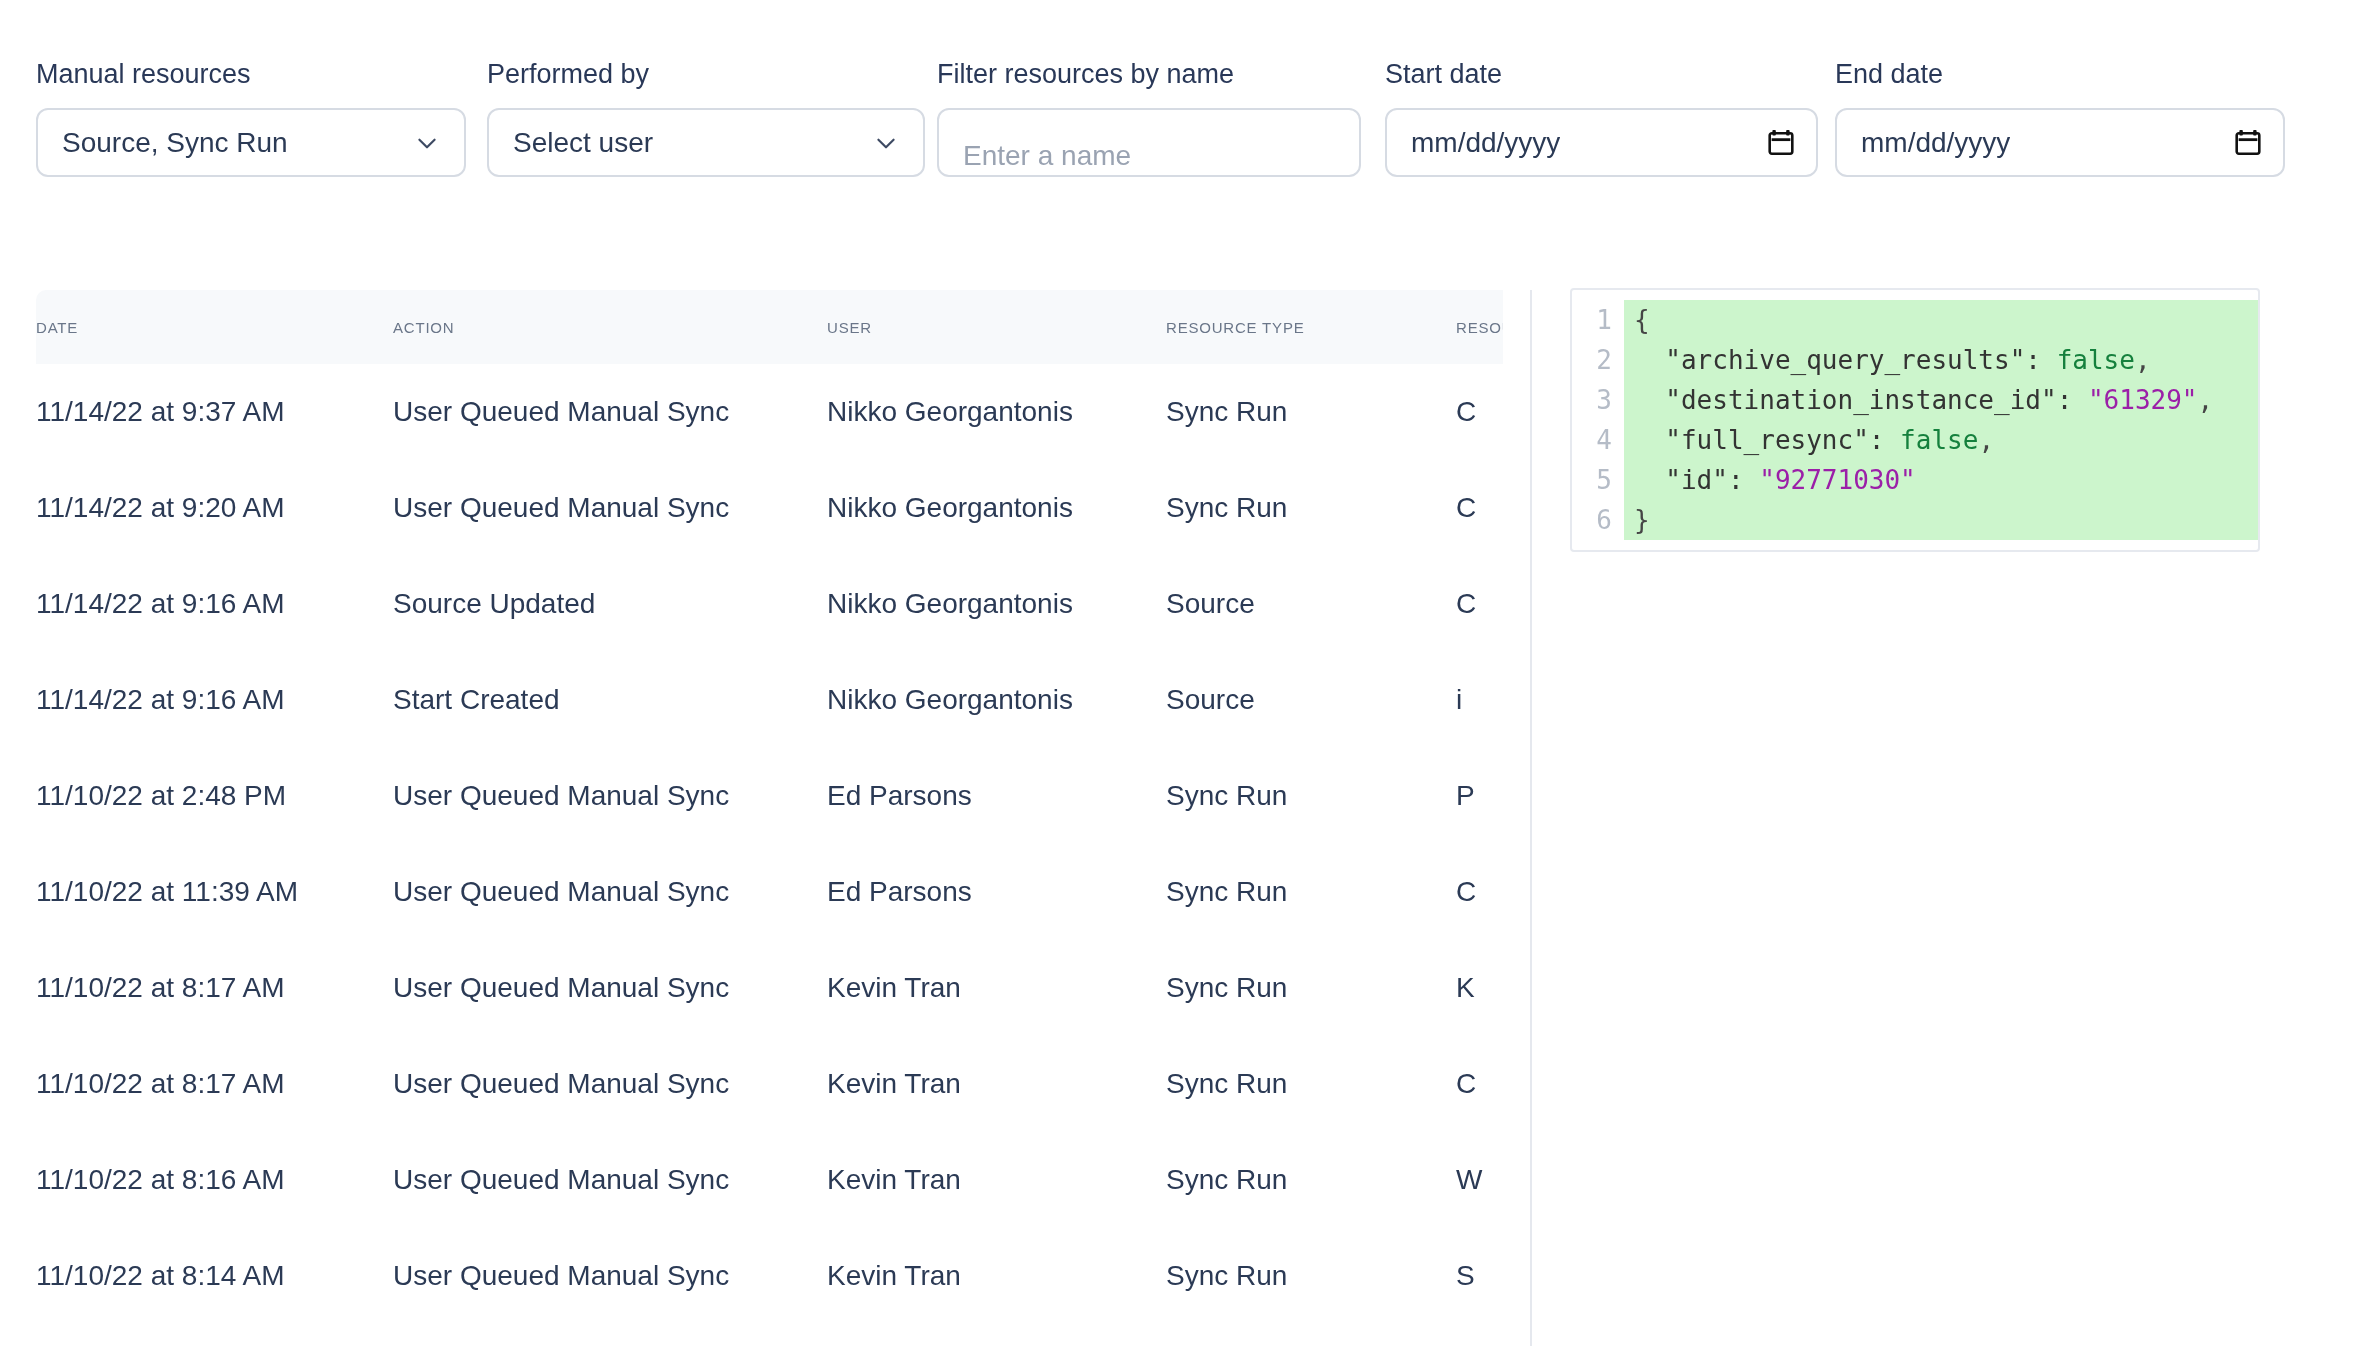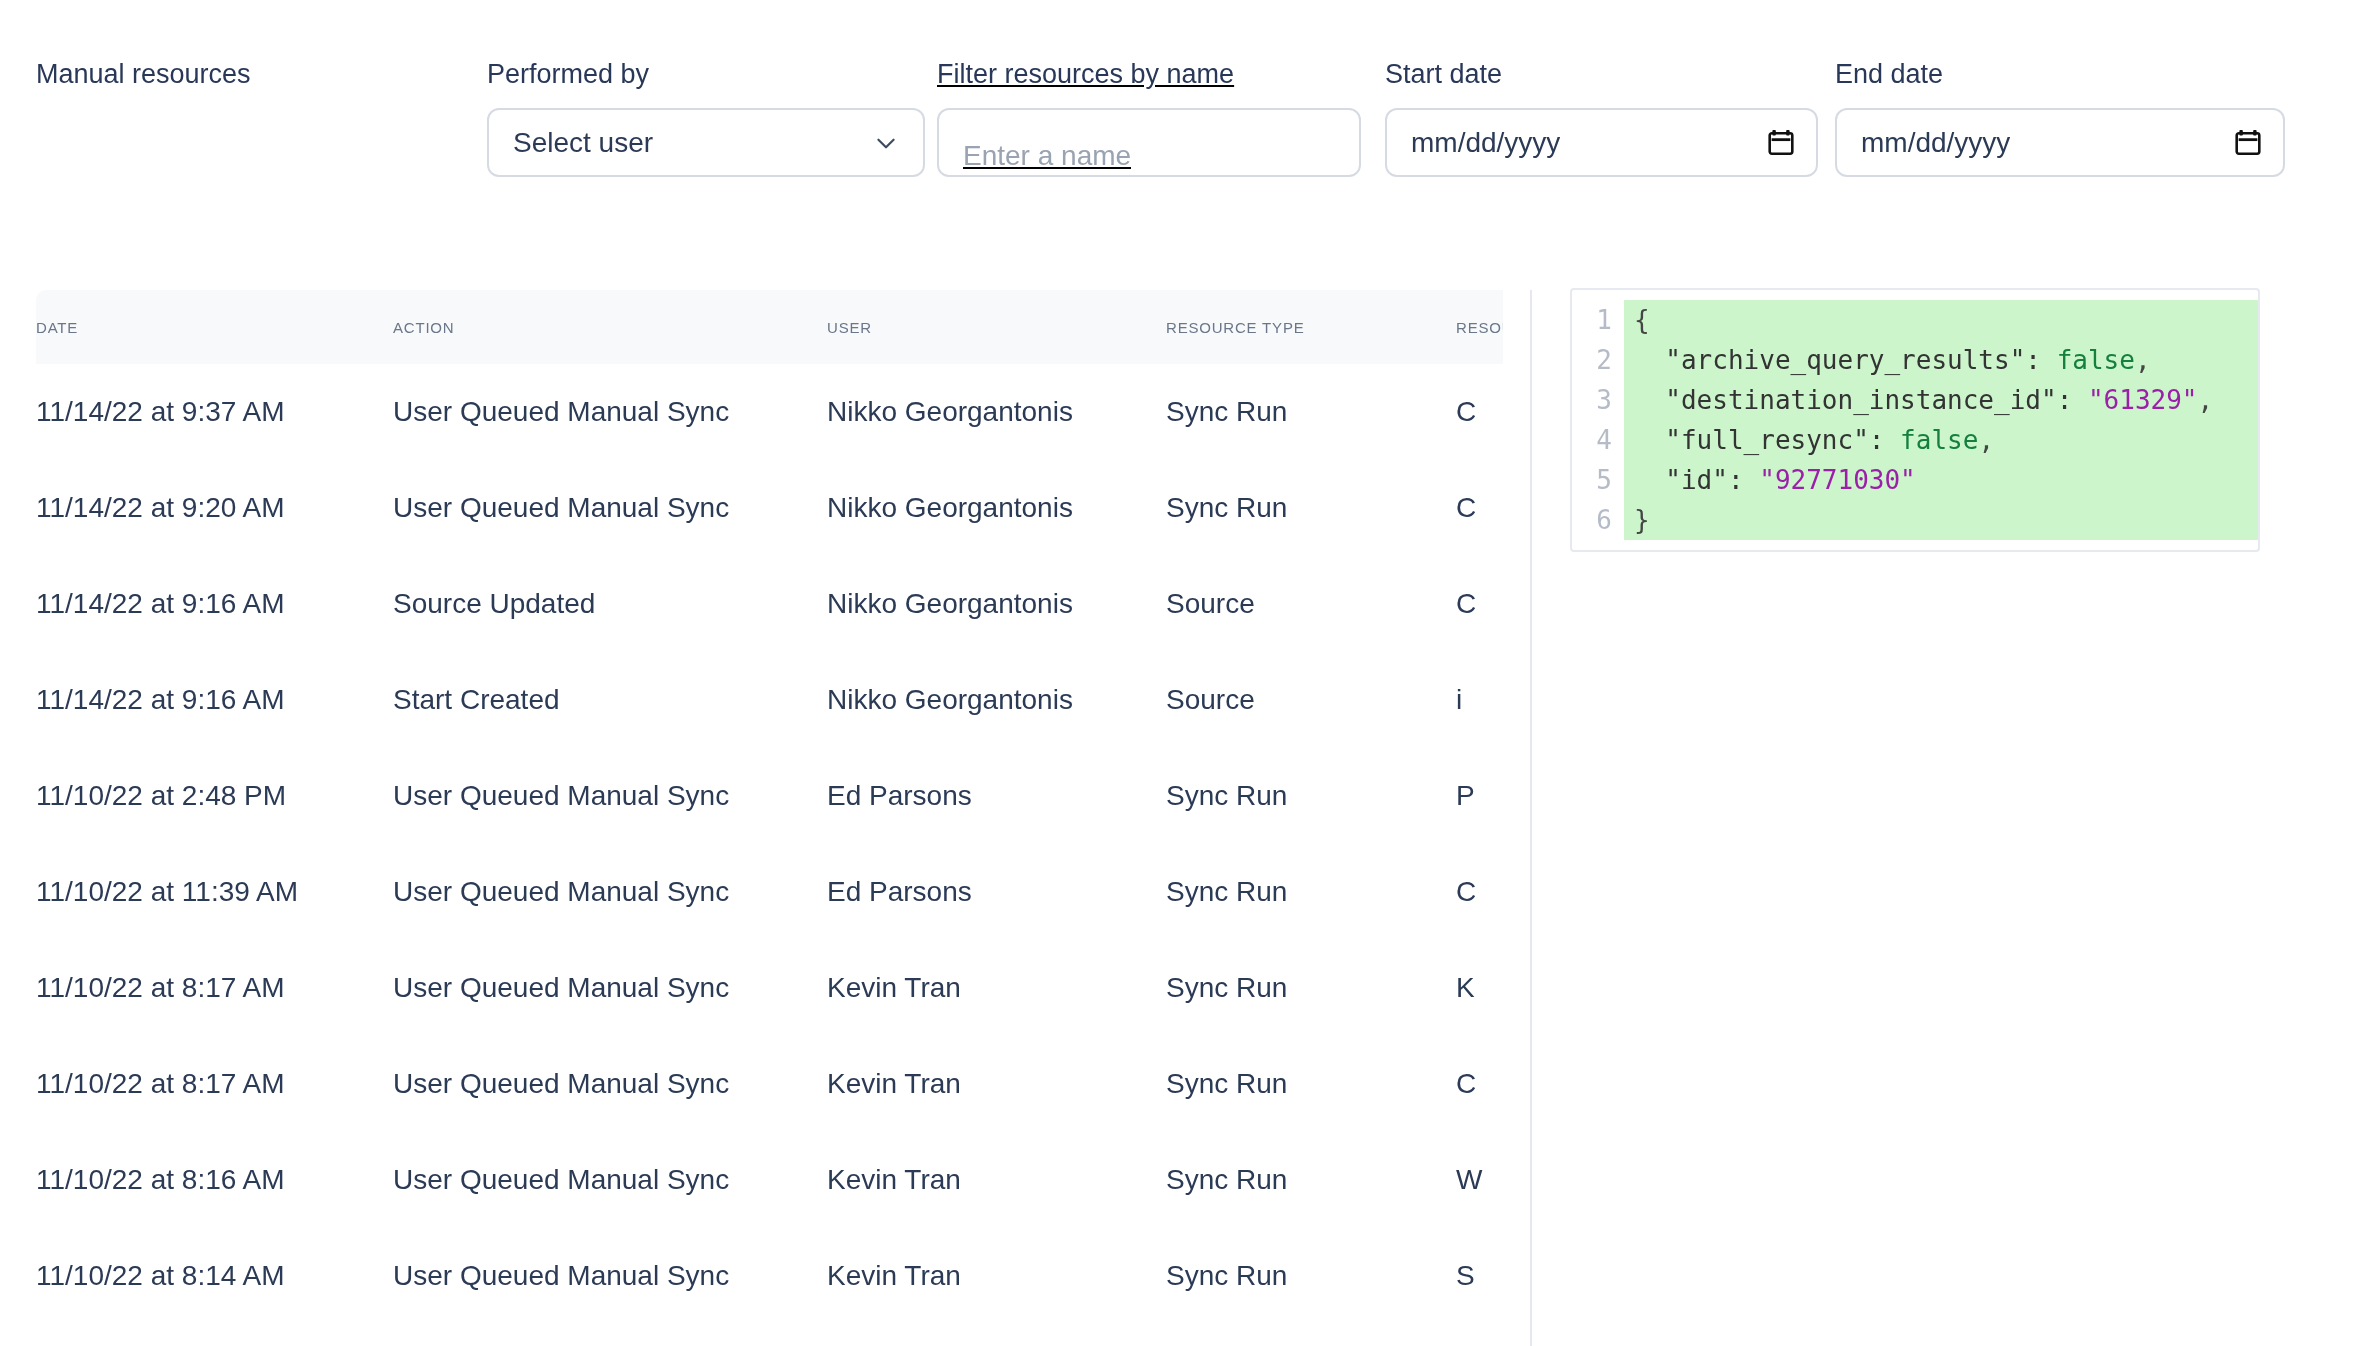--- a/index.html
+++ b/index.html
@@ -79,21 +79,21 @@
     right: 22px;
     top: 50%;
     transform: translateY(-50%);
     width: 26px;
     height: 28px;
   }
 
   
   #f-resources { left: 36px;   top: 58px; width: 430px; }
   #f-performed { left: 487px;  top: 58px; width: 438px; }
-  #f-name      { left: 937px;  top: 58px; width: 424px; text-decoration: underline; }
+  #f-name      { left: 937px;  top: 58px; width: 424px; }
   #f-start     { left: 1385px; top: 58px; width: 433px; }
   #f-end       { left: 1835px; top: 58px; width: 450px; }
 
   
   .table-pane {
     position: absolute;
     left: 36px;
     top: 290px;
     width: 1467px;
     height: 1056px;
@@ -200,20 +200,26 @@
 </style>
 </head>
 <body>
 
 <div class="page">
 
   <div class="filter-bar">
 
     <div class="filter-field" id="f-resources">
       <div class="filter-label">Manual resources</div>
+      <div class="control">
+        <span class="control-value">Source, Sync Run</span>
+        <svg class="chevron" viewBox="0 0 24 24" fill="none">
+          <path d="M5 9l7 7 7-7" stroke="#3d4a63" stroke-width="2" stroke-linecap="round" stroke-linejoin="round"></path>
+        </svg>
+      </div>
     </div>
 
     <div class="filter-field" id="f-performed">
       <div class="filter-label">Performed by</div>
       <div class="control">
         <span class="control-value">Select user</span>
         <svg class="chevron" viewBox="0 0 24 24" fill="none">
           <path d="M5 9l7 7 7-7" stroke="#3d4a63" stroke-width="2" stroke-linecap="round" stroke-linejoin="round"></path>
         </svg>
       </div>

